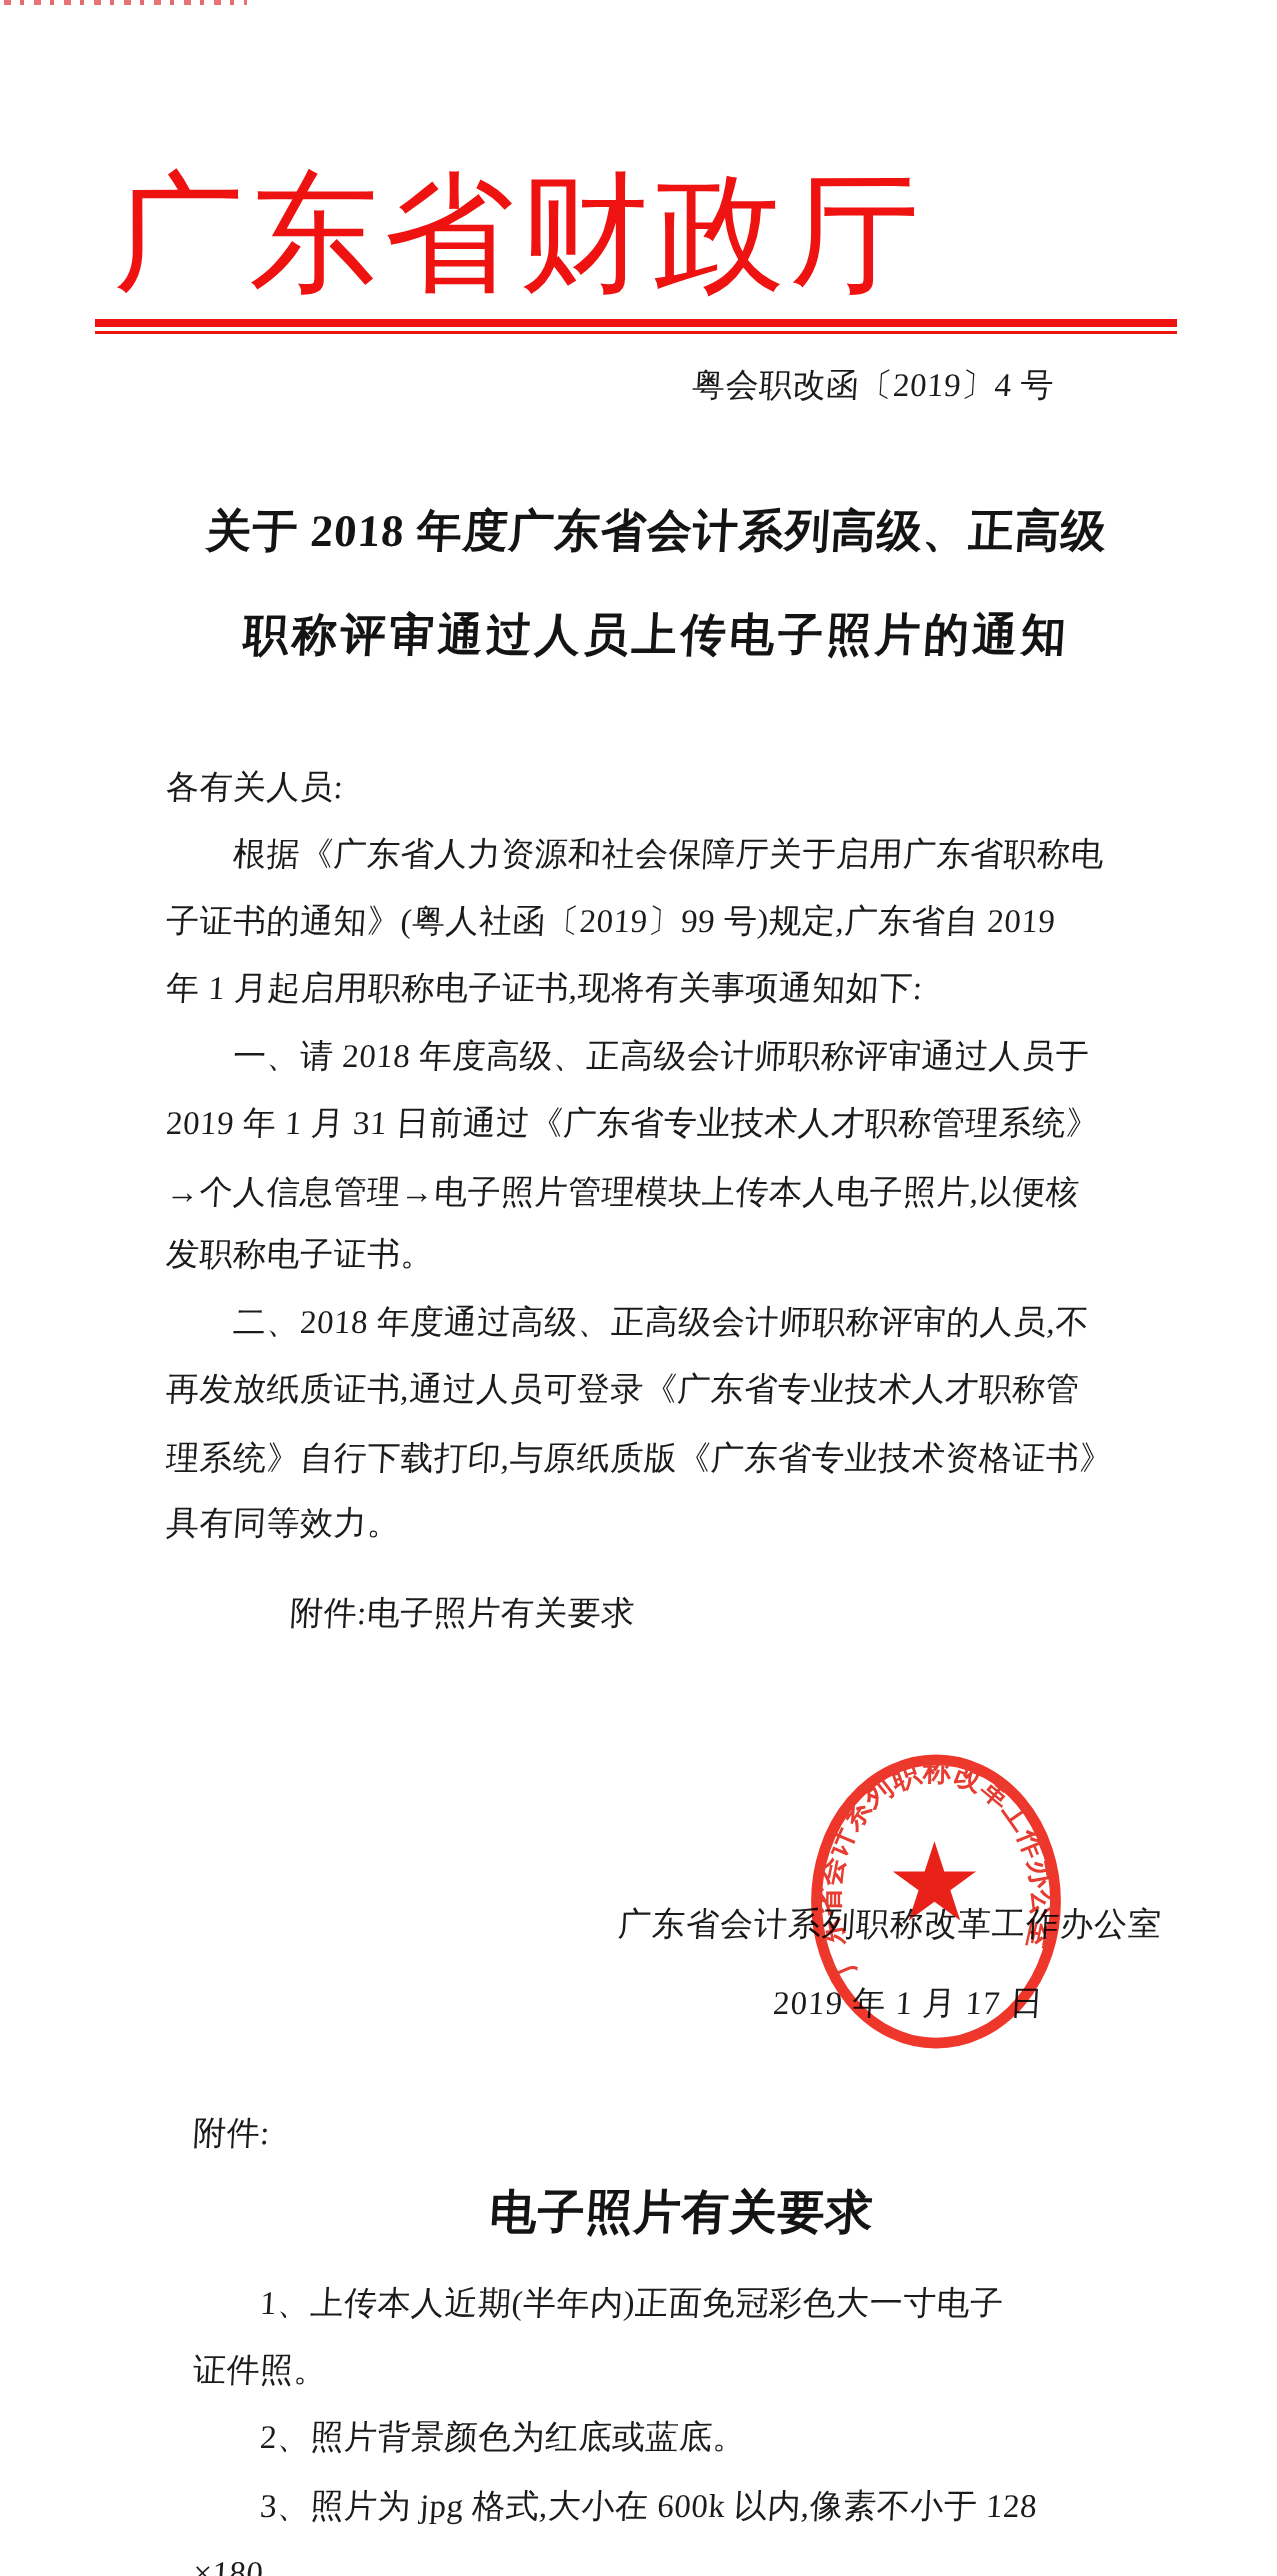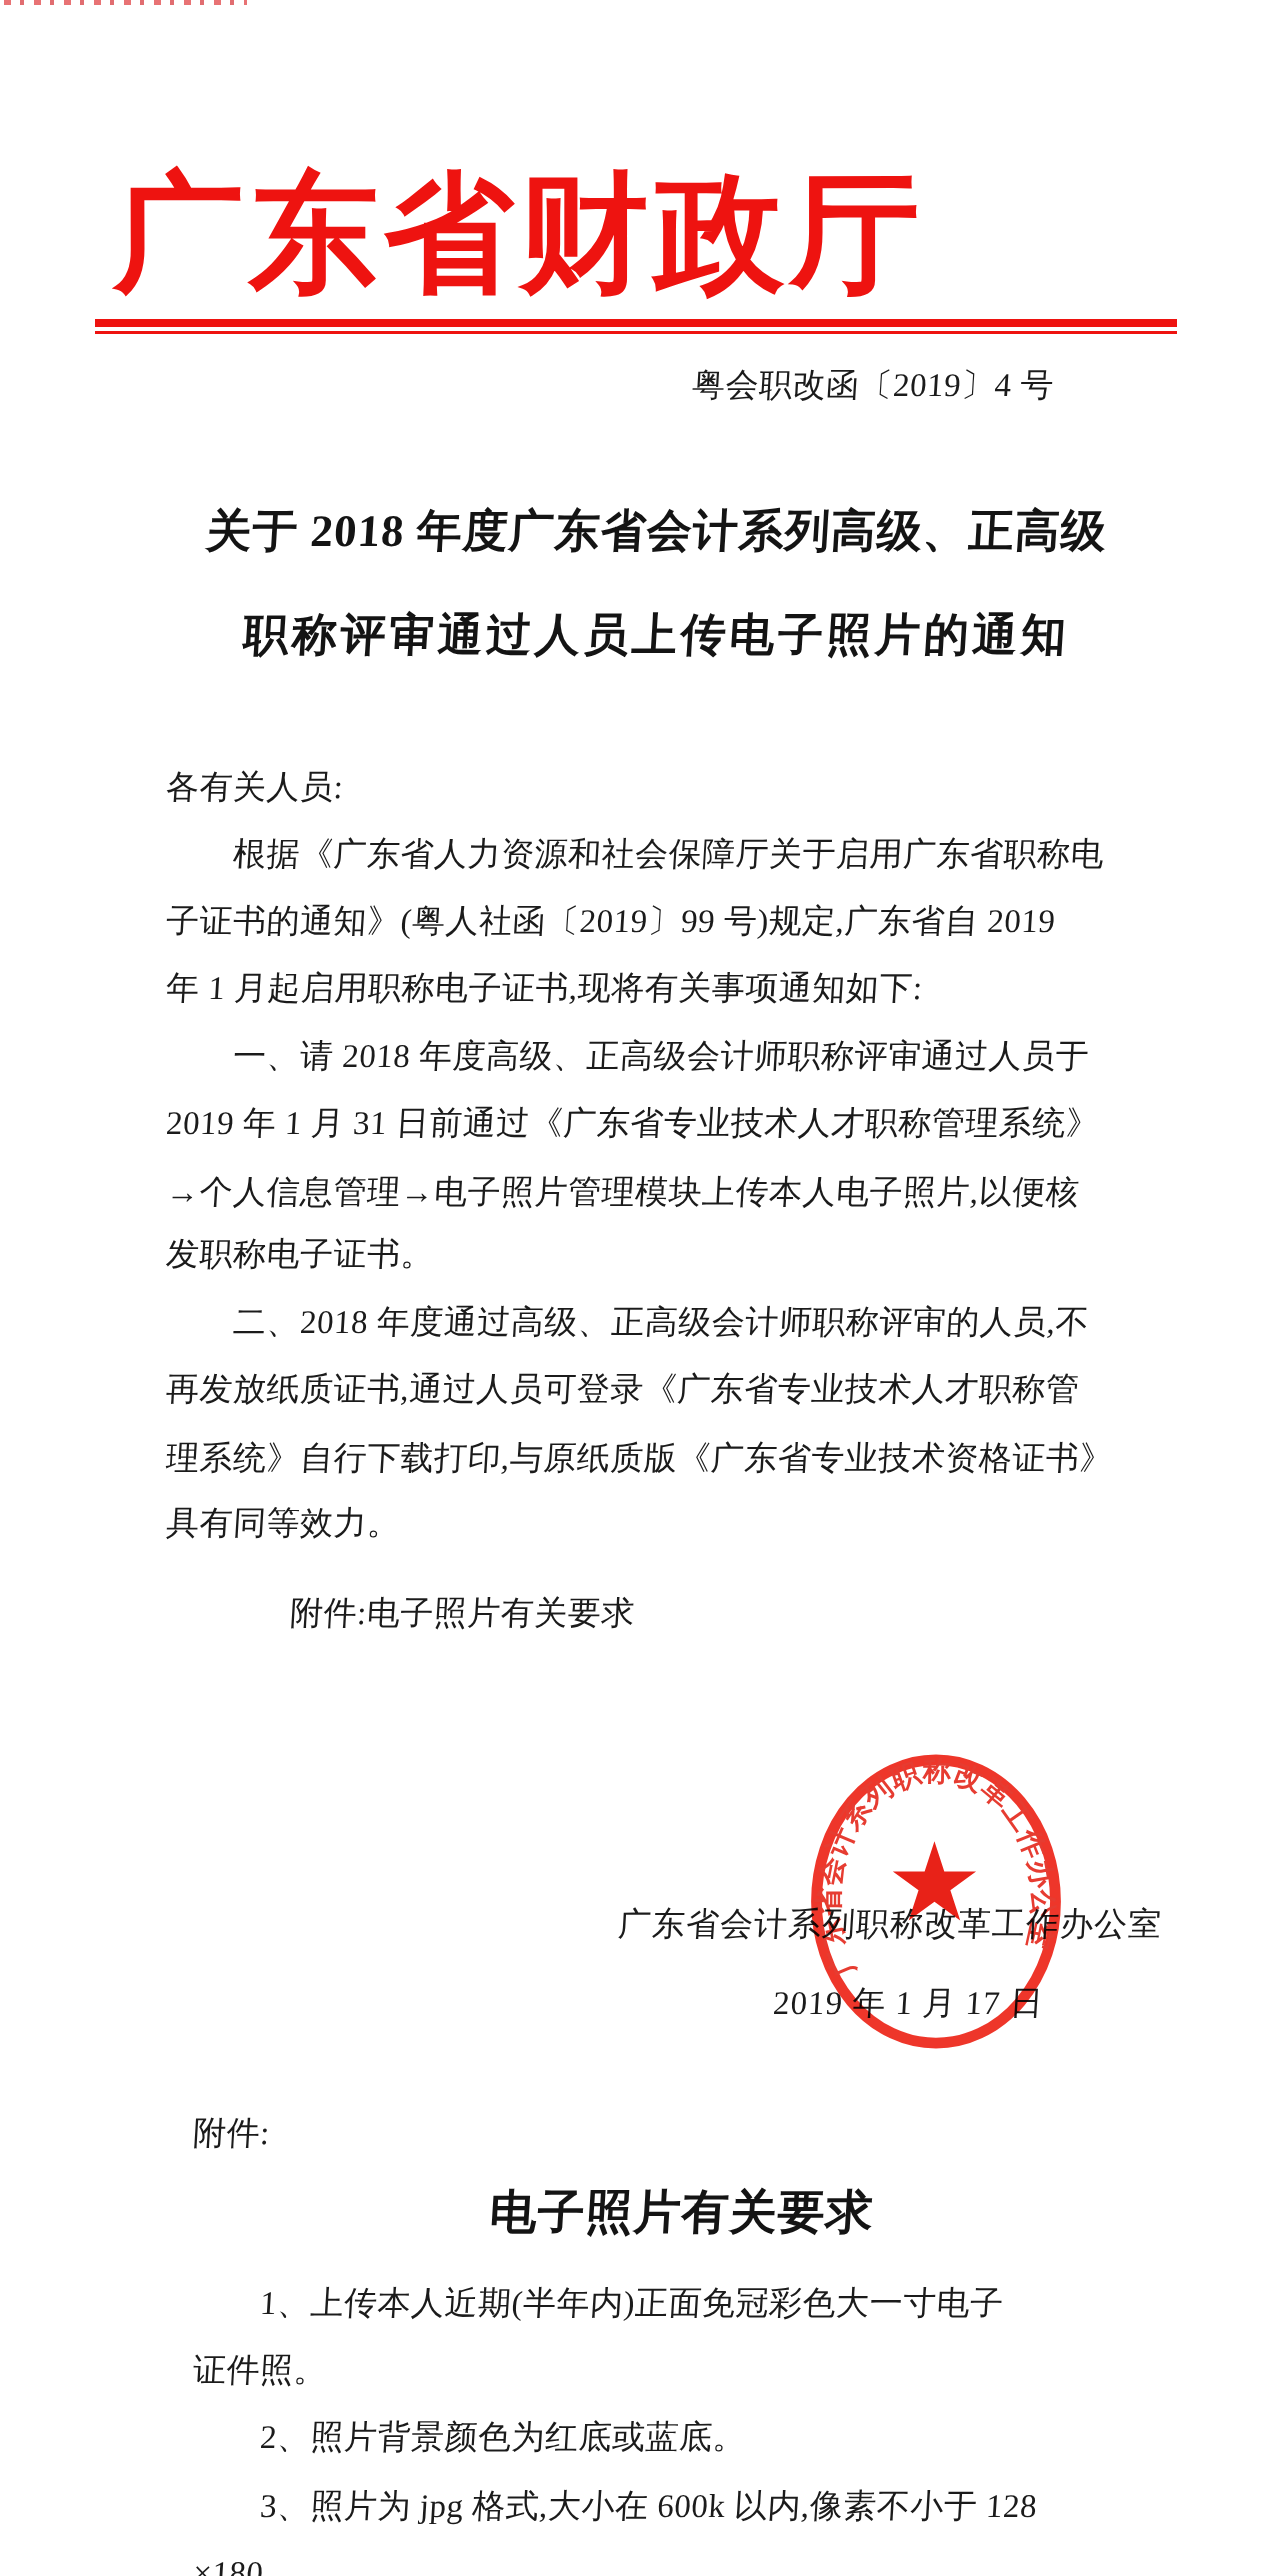--- a/index.html
+++ b/index.html
@@ -10,21 +10,21 @@
   }
   .line{
     position:absolute;white-space:pre;line-height:1.15;
     font-size:33px;color:#1b1b1b;letter-spacing:0.5px;
   }
   .lean{transform:skewX(-3.5deg);transform-origin:0 100%;}
   .indent{padding-left:67px;}
   .indent-big{padding-left:124px;}
   .agency{
     position:absolute;top:169px;left:0;width:1038px;text-align:center;
-    font-size:130px;font-weight:bold;color:#ee1310;letter-spacing:5.2px;
+    font-size:130px;font-weight:normal;color:#ee1310;letter-spacing:5.2px;
     line-height:1;white-space:pre;
   }
   .redline{position:absolute;background:#ee1310;}
   .doc-title{
     position:absolute;left:15.5px;width:1278px;text-align:center;
     font-size:45px;font-weight:bold;color:#141414;white-space:pre;line-height:1.1;
   }
   .attach-wrap{position:absolute;left:192px;top:0;width:976px;height:100%;}
   .attach-title{
     position:absolute;left:0;width:976px;text-align:center;

